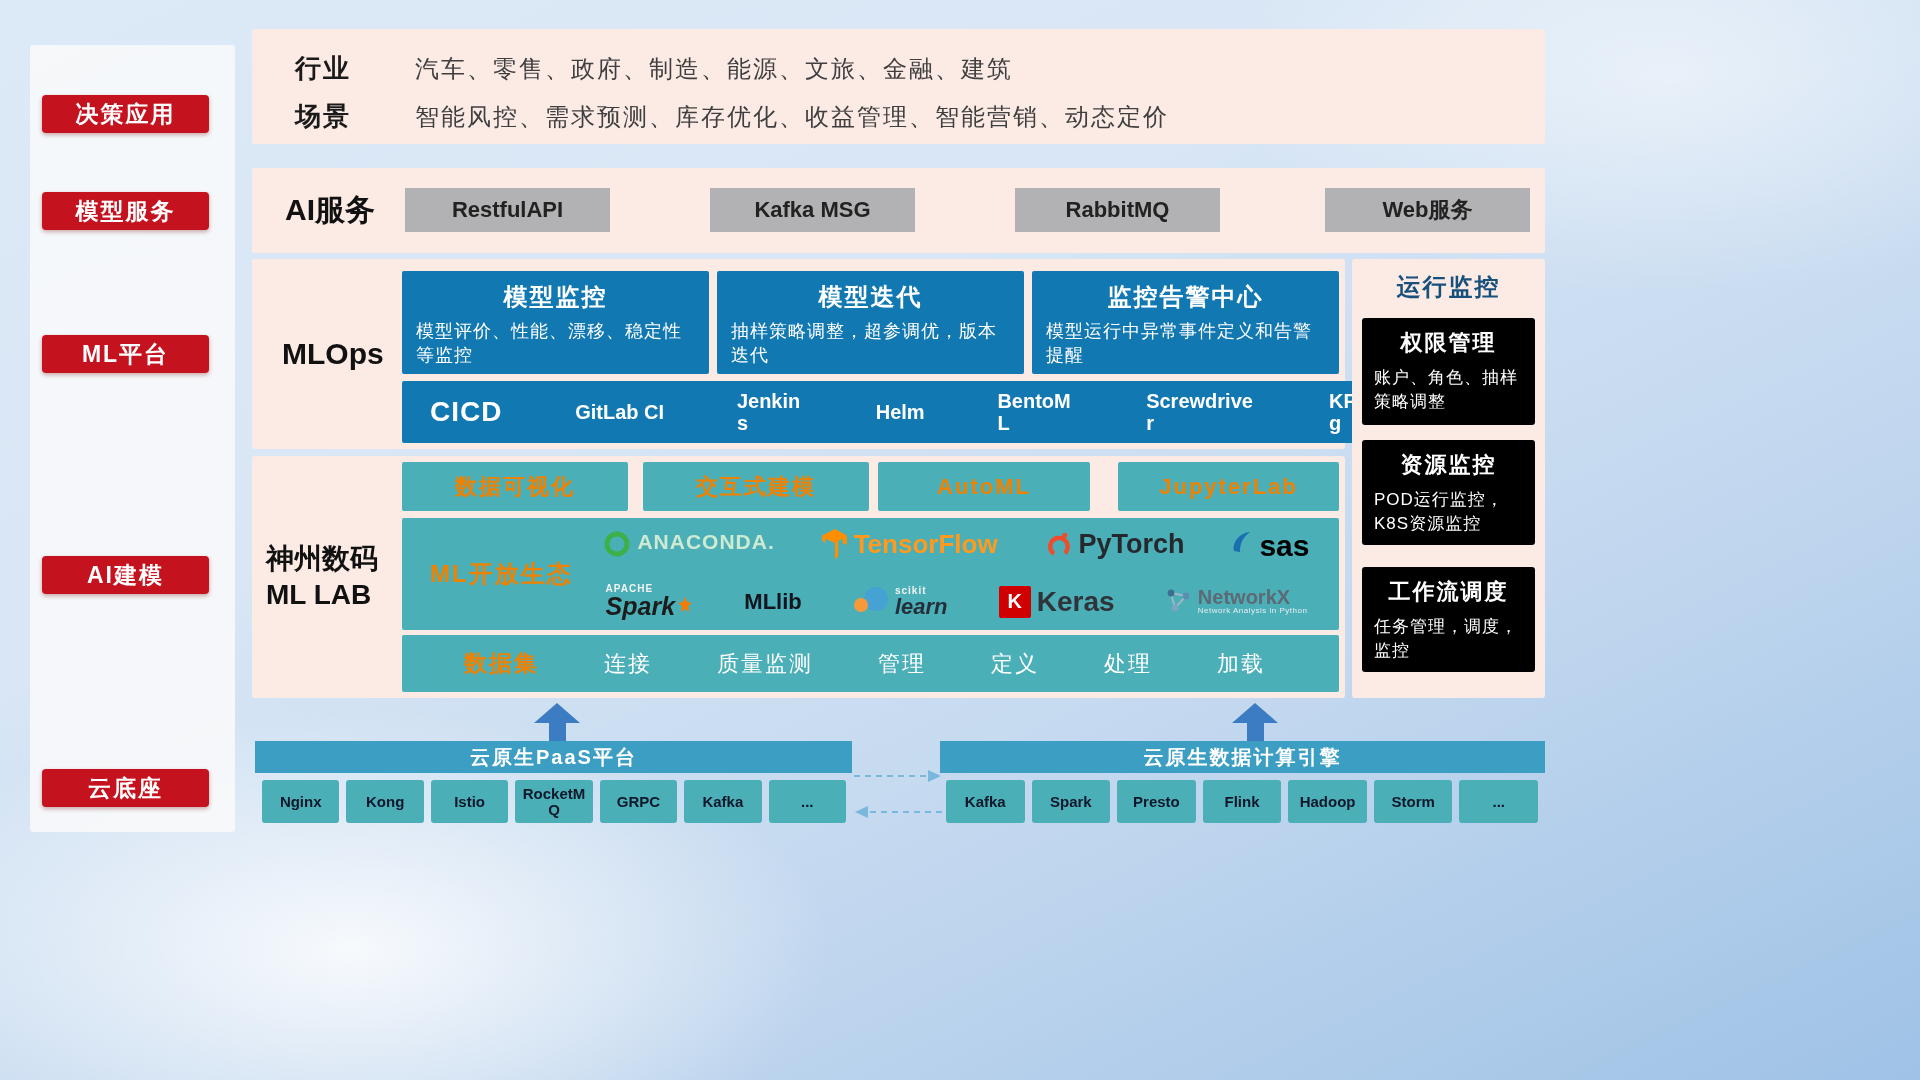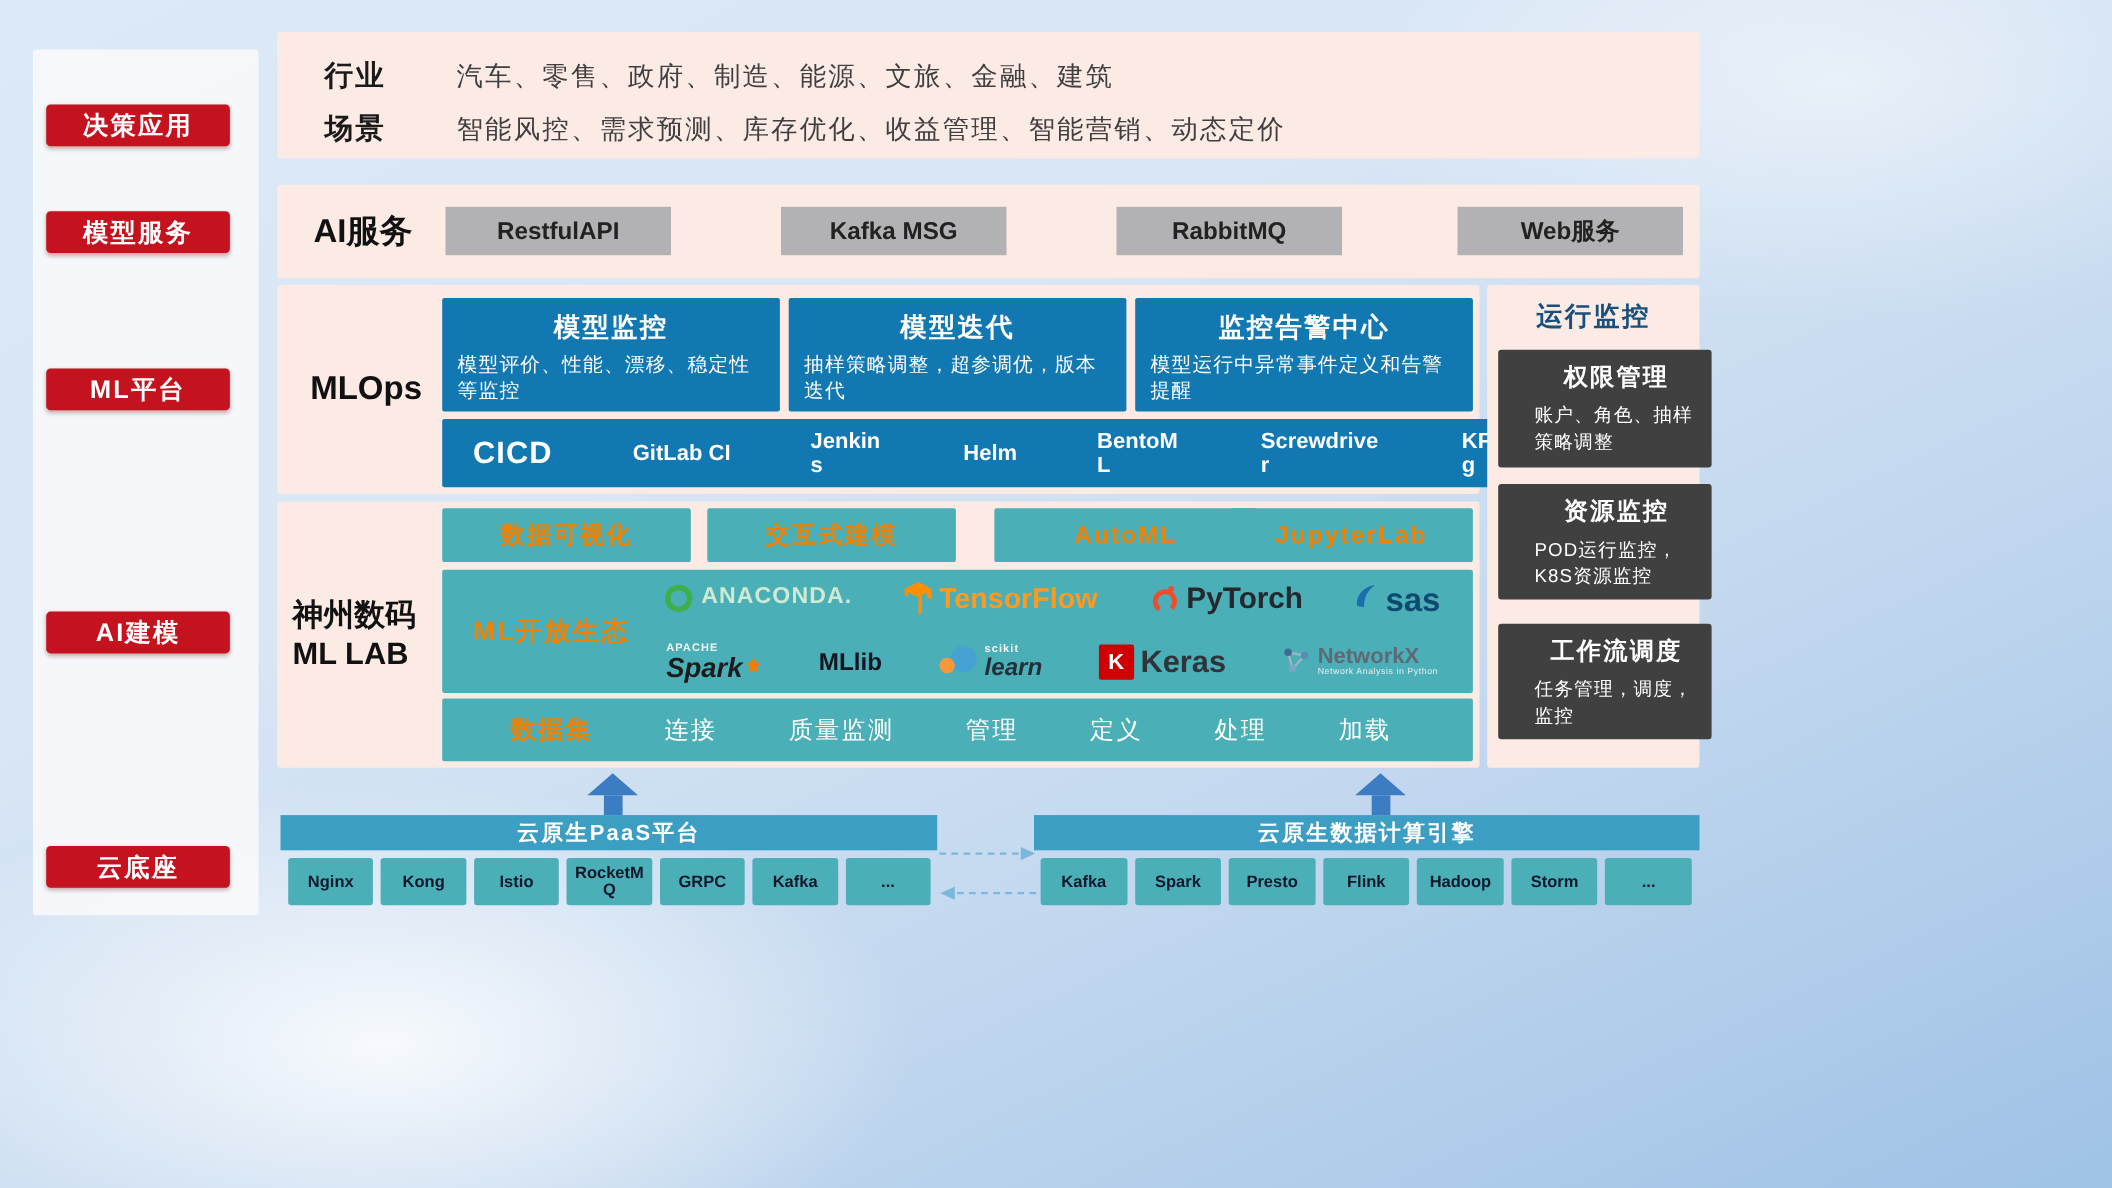--- a/index.html
+++ b/index.html
@@ -61,40 +61,40 @@
     color:#ef8200;font-size:24px;font-weight:700;letter-spacing:2px;}
   .eco-rows{position:absolute;left:178px;top:0;right:6px;height:112px;display:flex;
     flex-direction:column;justify-content:space-around;}
   .eco-row{display:flex;align-items:center;justify-content:space-around;}
   .logo{display:flex;gap:6px;}
   .logo-stack{display:flex;flex-direction:column;align-items:flex-start;line-height:1;}
   .logo-sub{font-size:10px;color:#f3f3f3;font-weight:700;letter-spacing:1px;}
   .anaconda-text{color:#cfead2;font-size:21px;font-weight:800;letter-spacing:1px;}
   .tf-text{color:#ff9a1f;font-size:26px;font-weight:700;}
   .pt-text{color:#25292e;font-size:27px;font-weight:600;}
-  .sas-text{color:#0c4a6e;font-size:30px;font-weight:800;}
+  .sas-text{color:#000000;font-size:30px;font-weight:800;}
   .spark-text{color:#1c1c1c;font-size:25px;font-weight:800;font-style:italic;}
   .mllib-text{color:#15151f;font-size:22px;font-weight:800;}
   .learn-text{color:#23303a;font-size:22px;font-weight:800;font-style:italic;}
   .keras-k{width:32px;height:32px;background:#d00000;color:#fff;display:flex;align-items:center;
     justify-content:center;font-size:20px;font-weight:800;border-radius:2px;}
   .keras-text{color:#30343a;font-size:28px;font-weight:600;}
   .nx-text{color:#5d6a74;font-size:20px;font-weight:700;}
   .nx-sub{font-size:8px;color:#e8eef2;letter-spacing:.5px;}
   .ds-bar{position:absolute;left:150px;top:179px;width:937px;height:57px;border-radius:2px;
     display:flex;align-items:center;box-sizing:border-box;padding:0 74px 0 62px;
     justify-content:space-between;color:#fff;text-align:center;}
   .ds-label{color:#ef8200;font-size:23px;font-weight:700;letter-spacing:2px;}
   .ds-item{font-size:22px;letter-spacing:2px;}
 
   
   .p-mon{left:1352px;top:259px;width:193px;height:439px;}
   .mon-title{position:absolute;top:12px;left:0;width:100%;text-align:center;color:#17507c;
     font-size:24px;font-weight:700;letter-spacing:2px;}
-  .mon-card{position:absolute;left:10px;width:173px;background:#404040;color:#fff;border-radius:3px;padding-left:21px;}
+  .mon-card{position:absolute;left:10px;width:173px;background:#000000;color:#fff;border-radius:3px;}
   .mon-card .mc-title{display:block;text-align:center;font-size:22px;font-weight:700;margin-top:10px;letter-spacing:2px;}
   .mon-card .mc-desc{display:block;font-size:17px;line-height:1.4;margin:8px 12px 10px 12px;letter-spacing:1px;}
 
   
   .plat-header{position:absolute;top:741px;height:32px;background:#3d9ec4;color:#fff;
     display:flex;align-items:center;justify-content:center;font-size:20px;font-weight:700;letter-spacing:2px;}
   .plat-row{position:absolute;top:780px;height:43px;display:flex;gap:7px;}
   .plat-btn{flex:1;background:#4bafb8;color:#0f172a;font-size:15px;font-weight:700;border-radius:3px;
     display:flex;align-items:center;justify-content:center;text-align:center;line-height:1.05;
     word-break:break-all;padding:0 2px;box-sizing:border-box;}
@@ -159,21 +159,21 @@
     </div>
   </div>
 
   <div class="panel p-mllab">
     <div class="mllab-label">
       <span>神州数码</span>
       <span>ML LAB</span>
     </div>
     <div class="tool-btn teal" style="left:150px;width:226px">数据可视化</div>
     <div class="tool-btn teal" style="left:391px;width:226px">交互式建模</div>
-    <div class="tool-btn teal" style="left:652px;width:239px">AutoML</div>
+    <div class="tool-btn teal" style="left:626px;width:212px">AutoML</div>
     <div class="tool-btn teal" style="left:866px;width:221px">JupyterLab</div>
 
     <div class="eco-box teal">
       <span class="eco-label">ML开放生态</span>
       <div class="eco-rows">
         <div class="eco-row">
           <span class="logo">
             <span><svg width="28" height="28" viewBox="0 0 28 28">
                   <circle cx="14" cy="14" r="10" fill="none" stroke="#3eb049" stroke-width="5"></circle>
                 </svg></span>

